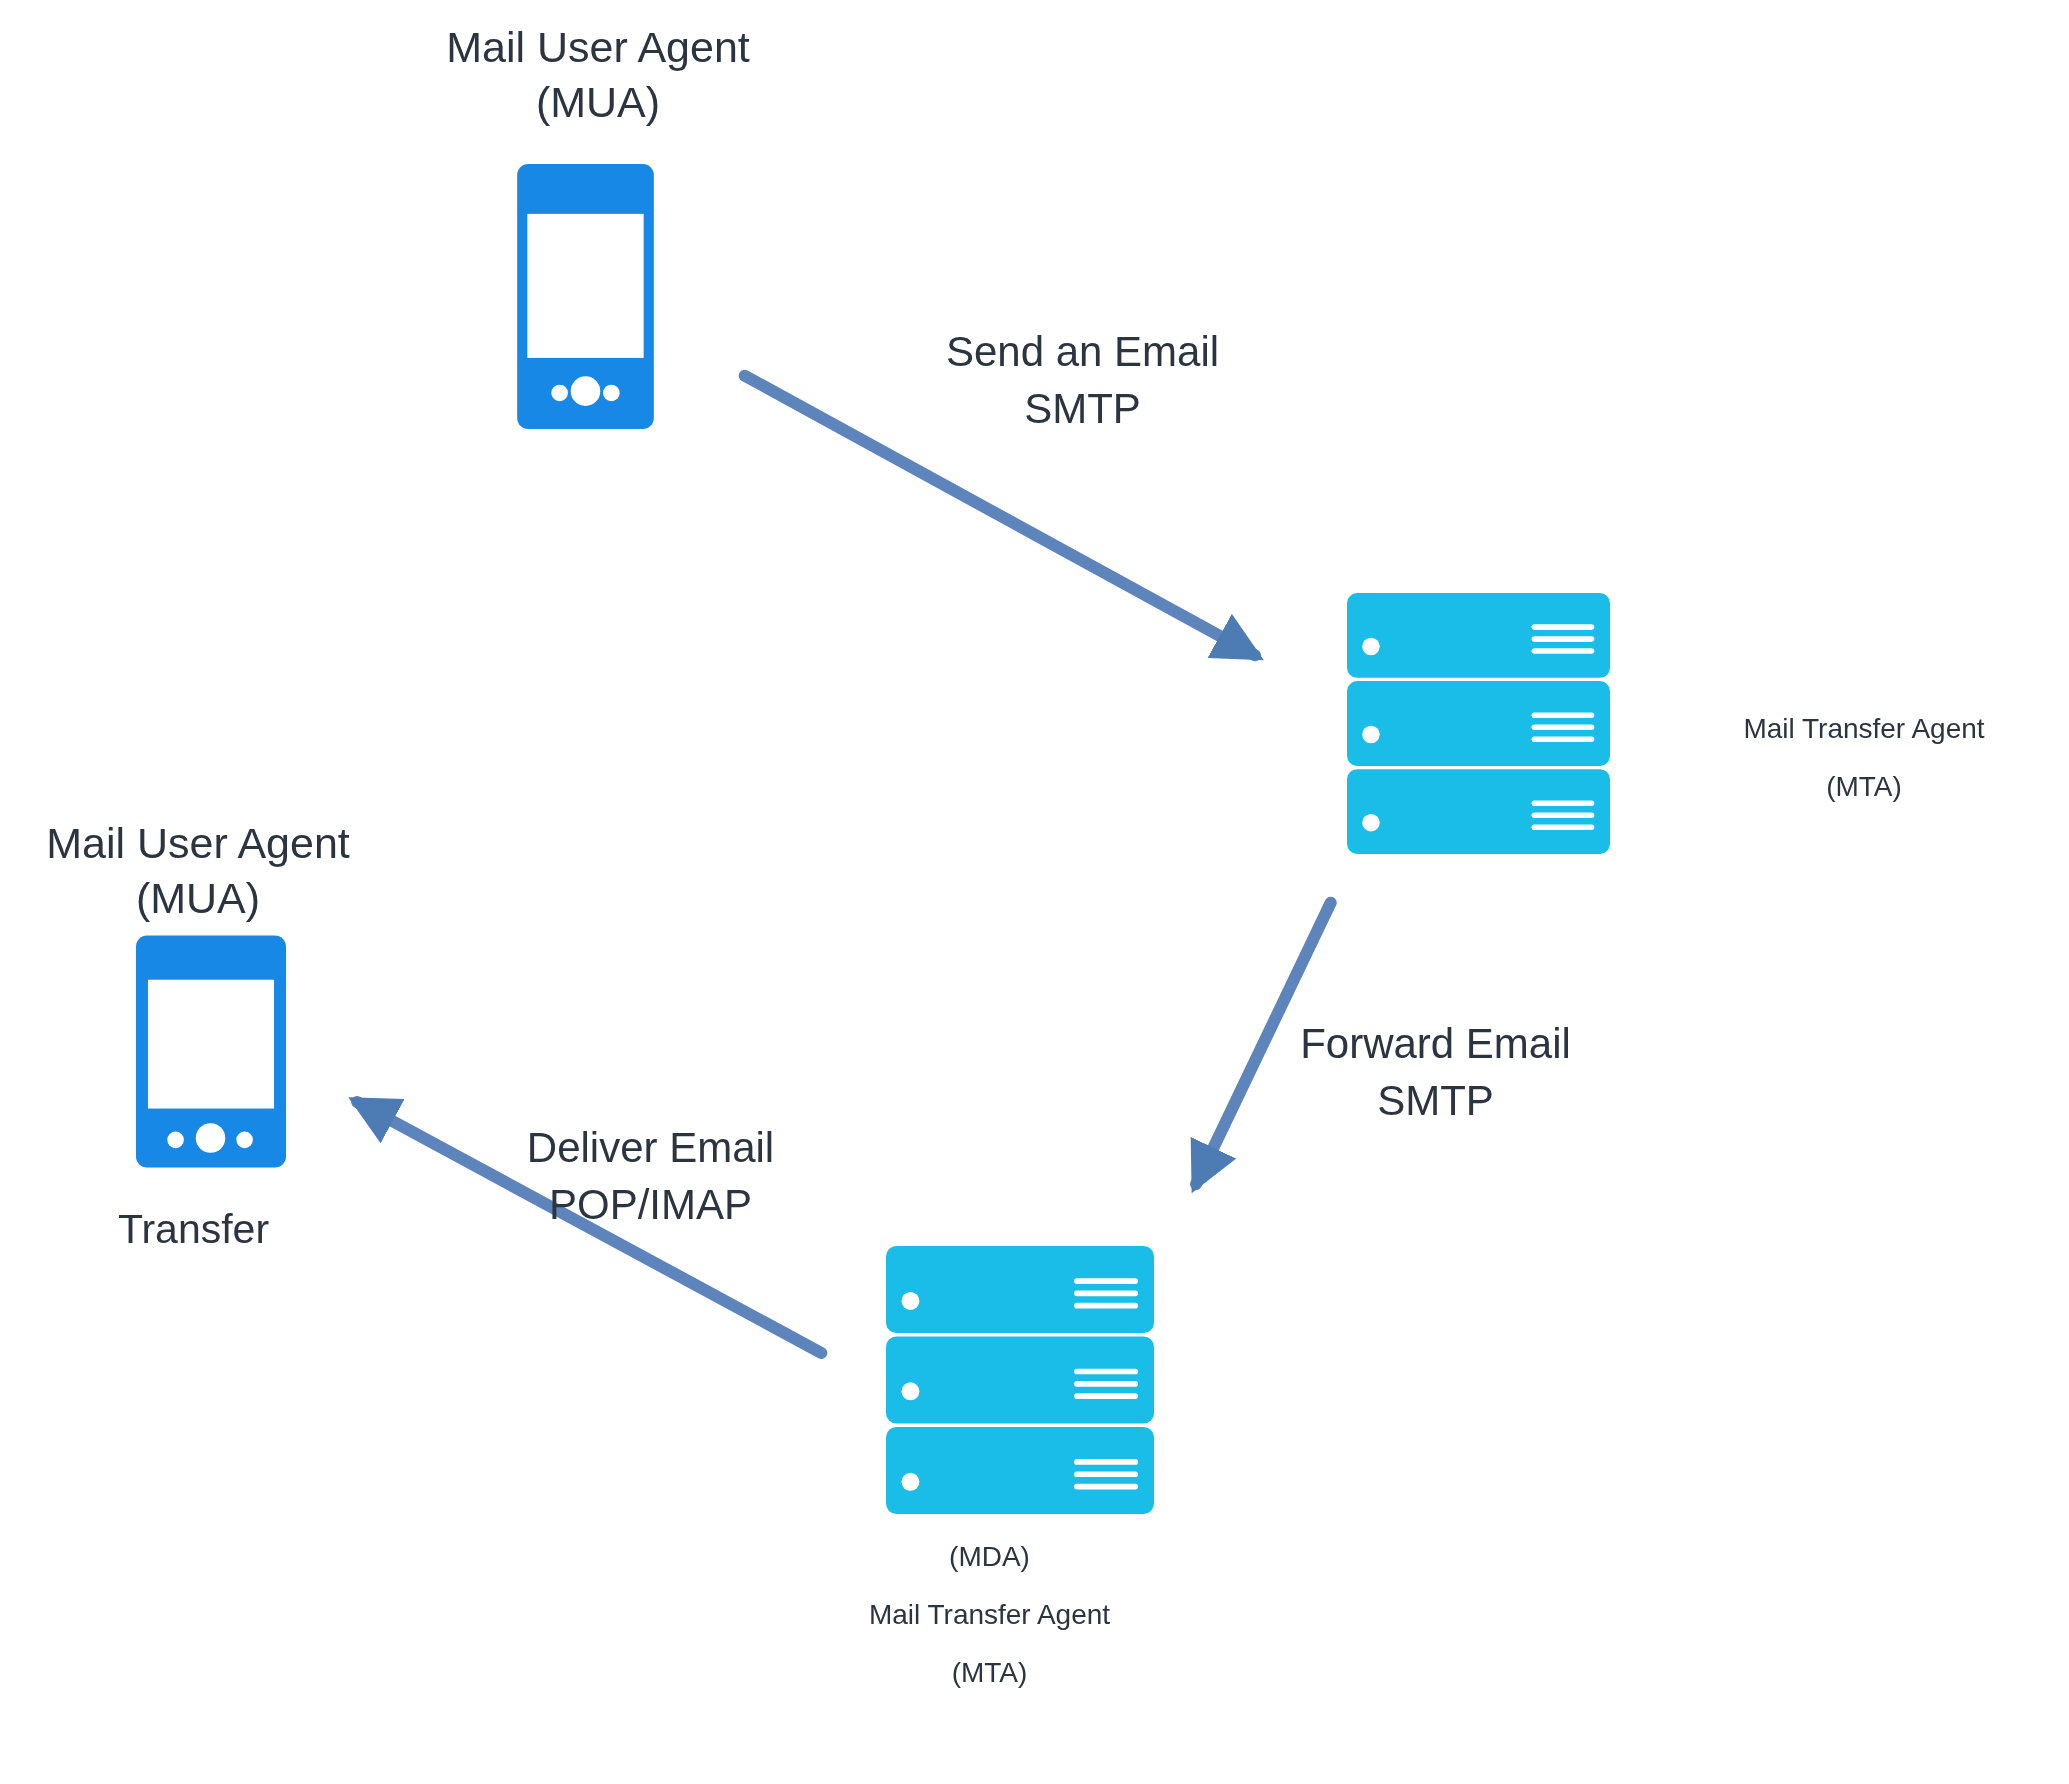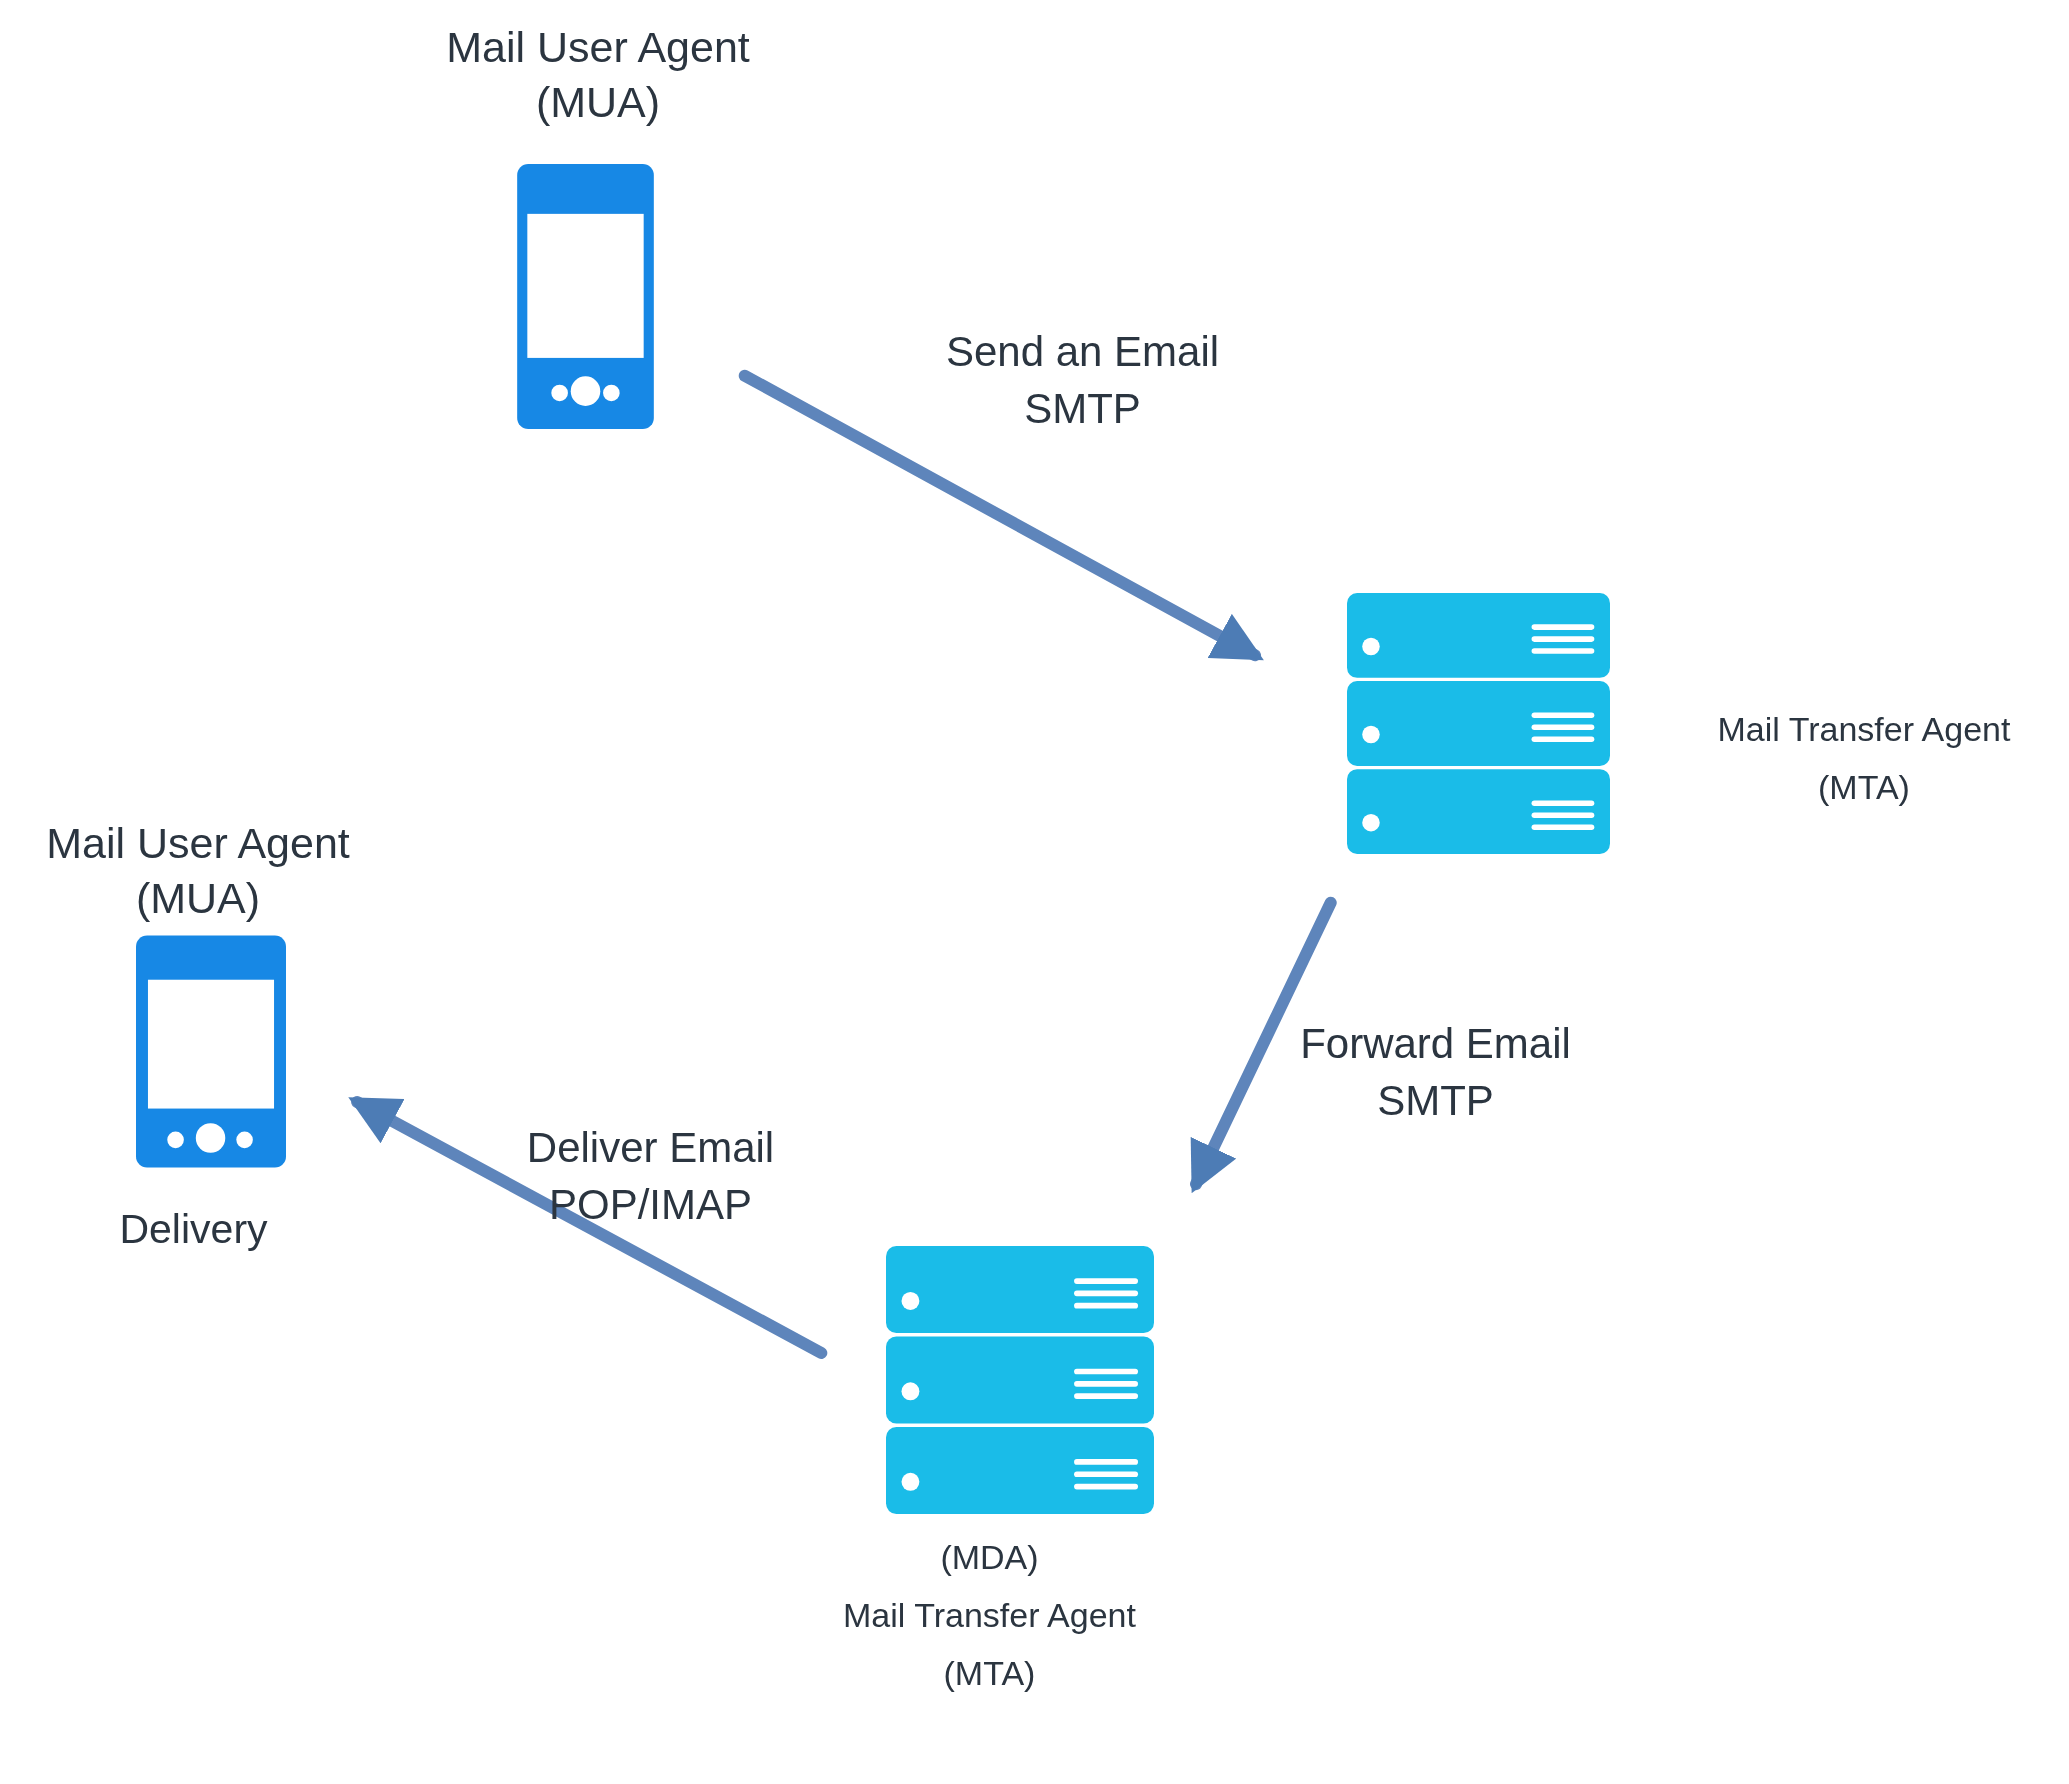--- a/index.html
+++ b/index.html
@@ -16,21 +16,21 @@
   .label {
     position: absolute;
     text-align: center;
     color: #2b3540;
     font-weight: 400;
   }
   .label .ln { display: block; }
   .title-block { font-size: 43px; line-height: 55px; }
   .edge-label  { font-size: 42px; line-height: 57px; }
   .side-label  { font-size: 41px; line-height: 48px; }
-  .node-label  { font-size: 34px; line-height: 58px; }
+  .node-label  { font-size: 28px; line-height: 58px; }
 
   .icon { position: absolute; display: block; }
 
   
   #sender-title    { left: 358px;  top: 20px;   width: 480px; }
   #client-sender   { left: 145px;  top: 218px;  width: 388px; }
   #sender-phone    { left: 517px;  top: 164px;  width: 137px; height: 265px; }
   #send-label      { left: 852px;  top: 323px;  width: 461px; }
   #mta-stack       { left: 1347px; top: 593px;  width: 263px; height: 261px; }
   #mta-label       { left: 1661px; top: 700px;  width: 406px; }
@@ -155,17 +155,17 @@
     <span class="ln">(MUA)</span>
   </div>
   <svg id="recipient-phone" class="icon" viewBox="0 0 163 252">
     <rect x="0" y="0" width="163" height="252" rx="12" fill="#1788e5"></rect>
     <rect x="13" y="48" width="137" height="140" fill="#ffffff"></rect>
     <circle cx="43" cy="222" r="9" fill="#ffffff"></circle>
     <circle cx="81" cy="220" r="16" fill="#ffffff"></circle>
     <circle cx="118" cy="222" r="9" fill="#ffffff"></circle>
   </svg>
   <div id="recipient-label" class="label side-label">
-    <span class="ln">Delivery</span>
+    <span class="ln">Transfer</span>
   </div>
 
 </div>
 
 
 </body></html>

